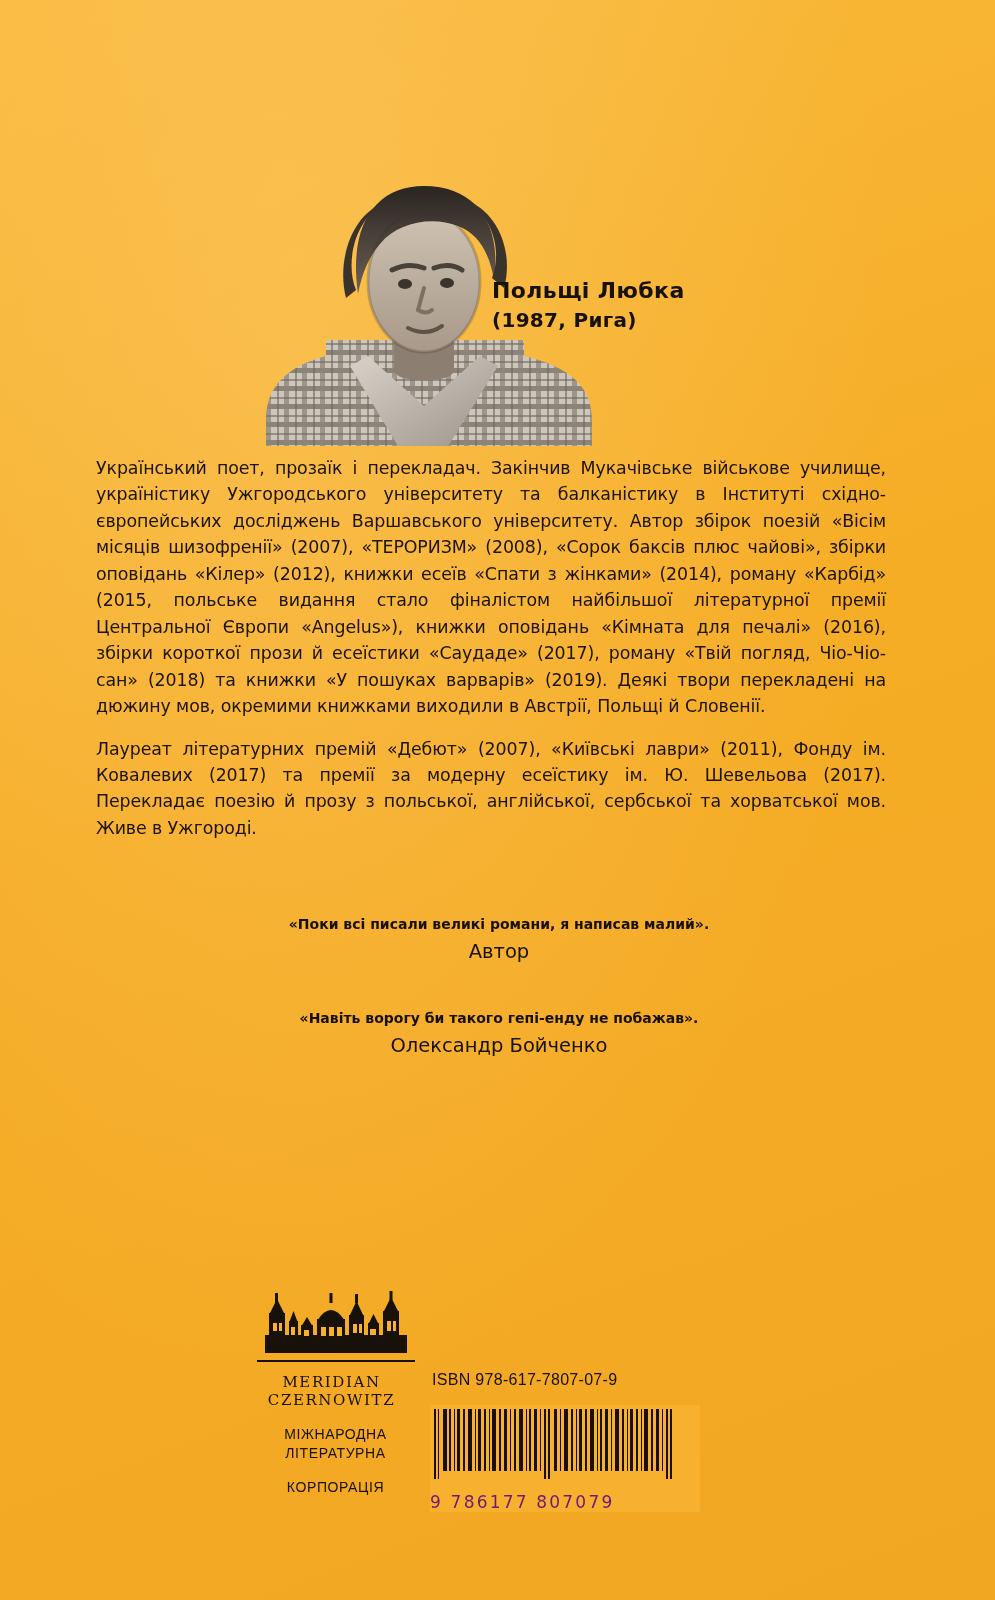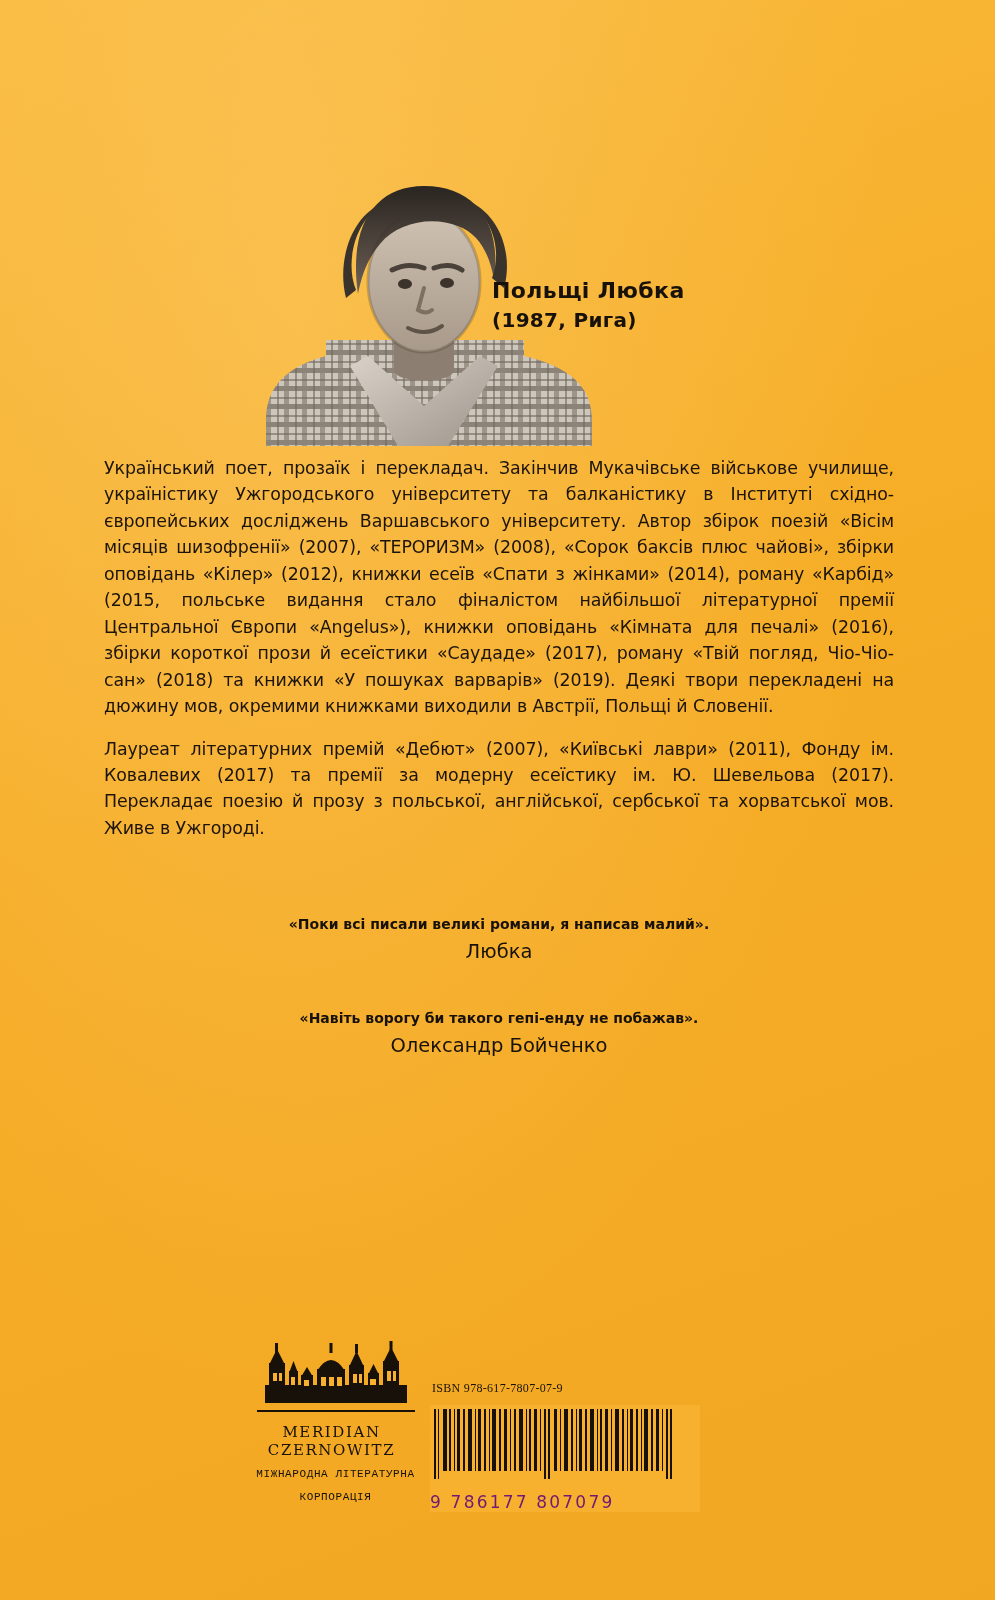--- a/index.html
+++ b/index.html
@@ -61,21 +61,21 @@
     font-size: 20px;
     letter-spacing: 0.3px;
     color: #17110a;
     margin: 0;
     line-height: 1.15;
   }
 
   
   .bio {
     position: absolute;
-    left: 104px;
+    left: 96px;
     width: 790px;
     top: 455px;
   }
   .bio p {
     margin: 0 0 16px 0;
     font-family: "DejaVu Sans", sans-serif;
     font-size: 17.4px;
     line-height: 1.52;
     text-align: justify;
     color: #1c140b;
@@ -128,40 +128,40 @@
   }
   .publisher-logo { display: block; margin: 0 auto; }
   .publisher-name {
     font-family: "DejaVu Serif", serif;
     font-size: 15px;
     letter-spacing: 1.6px;
     color: #17110a;
     margin: 4px 8px 2px 0;
   }
   .publisher-sub {
-    font-family: Liberation Mono, monospace;
-    font-size: 11px;
+    font-family: Liberation Sans, sans-serif;
+    font-size: 14px;
     letter-spacing: 0.6px;
     color: #17110a;
     line-height: 1.3;
-    margin: 8px;
+    margin: 16px;
   }
 
   .isbn-block {
     position: absolute;
     left: 430px;
     bottom: 0;
     width: 270px;
   }
   .isbn-text {
-    font-family: Liberation Serif, serif;
-    font-size: 12px;
+    font-family: Liberation Sans, sans-serif;
+    font-size: 16px;
     letter-spacing: 0.3px;
     color: #17110a;
-    margin: 0 0 9px 2px;
+    margin: 0 0 16px 2px;
   }
   .barcode-box {
     background: #f7b12e;
     padding: 0;
   }
   .barcode {
     display: block;
   }
   .barcode-digits {
     font-family: "DejaVu Sans", sans-serif;
@@ -240,21 +240,21 @@
   </div>
 
   <div class="bio">
     <p>Український поет, прозаїк і перекладач. Закінчив Мукачівське військове училище, україністику Ужгородського університету та балканістику в Інституті східно-європейських досліджень Варшавського університету. Автор збірок поезій «Вісім місяців шизофренії» (2007), «ТЕРОРИЗМ» (2008), «Сорок баксів плюс чайові», збірки оповідань «Кілер» (2012), книжки есеїв «Спати з жінками» (2014), роману «Карбід» (2015, польське видання стало фіналістом найбільшої літературної премії Центральної Європи «Angelus»), книжки оповідань «Кімната для печалі» (2016), збірки короткої прози й есеїстики «Саудаде» (2017), роману «Твій погляд, Чіо-Чіо-сан» (2018) та книжки «У пошуках варварів» (2019). Деякі твори перекладені на дюжину мов, окремими книжками виходили в Австрії, Польщі й Словенії.</p>
     <p>Лауреат літературних премій «Дебют» (2007), «Київські лаври» (2011), Фонду ім. Ковалевих (2017) та премії за модерну есеїстику ім. Ю. Шевельова (2017). Перекладає поезію й прозу з польської, англійської, сербської та хорватської мов. Живе в Ужгороді.</p>
   </div>
 
   <div class="quotes">
     <div class="quote">
       <p class="quote-text">«Поки всі писали великі романи, я написав малий».</p>
-      <p class="quote-author">Любка</p>
+      <p class="quote-author">Автор</p>
     </div>
     <div class="quote">
     </div>
     <div class="quote">
       <p class="quote-text">«Навіть ворогу би такого гепі-енду не побажав».</p>
       <p class="quote-author">Олександр Бойченко</p>
     </div>
   </div>
 
   <div class="footer">

